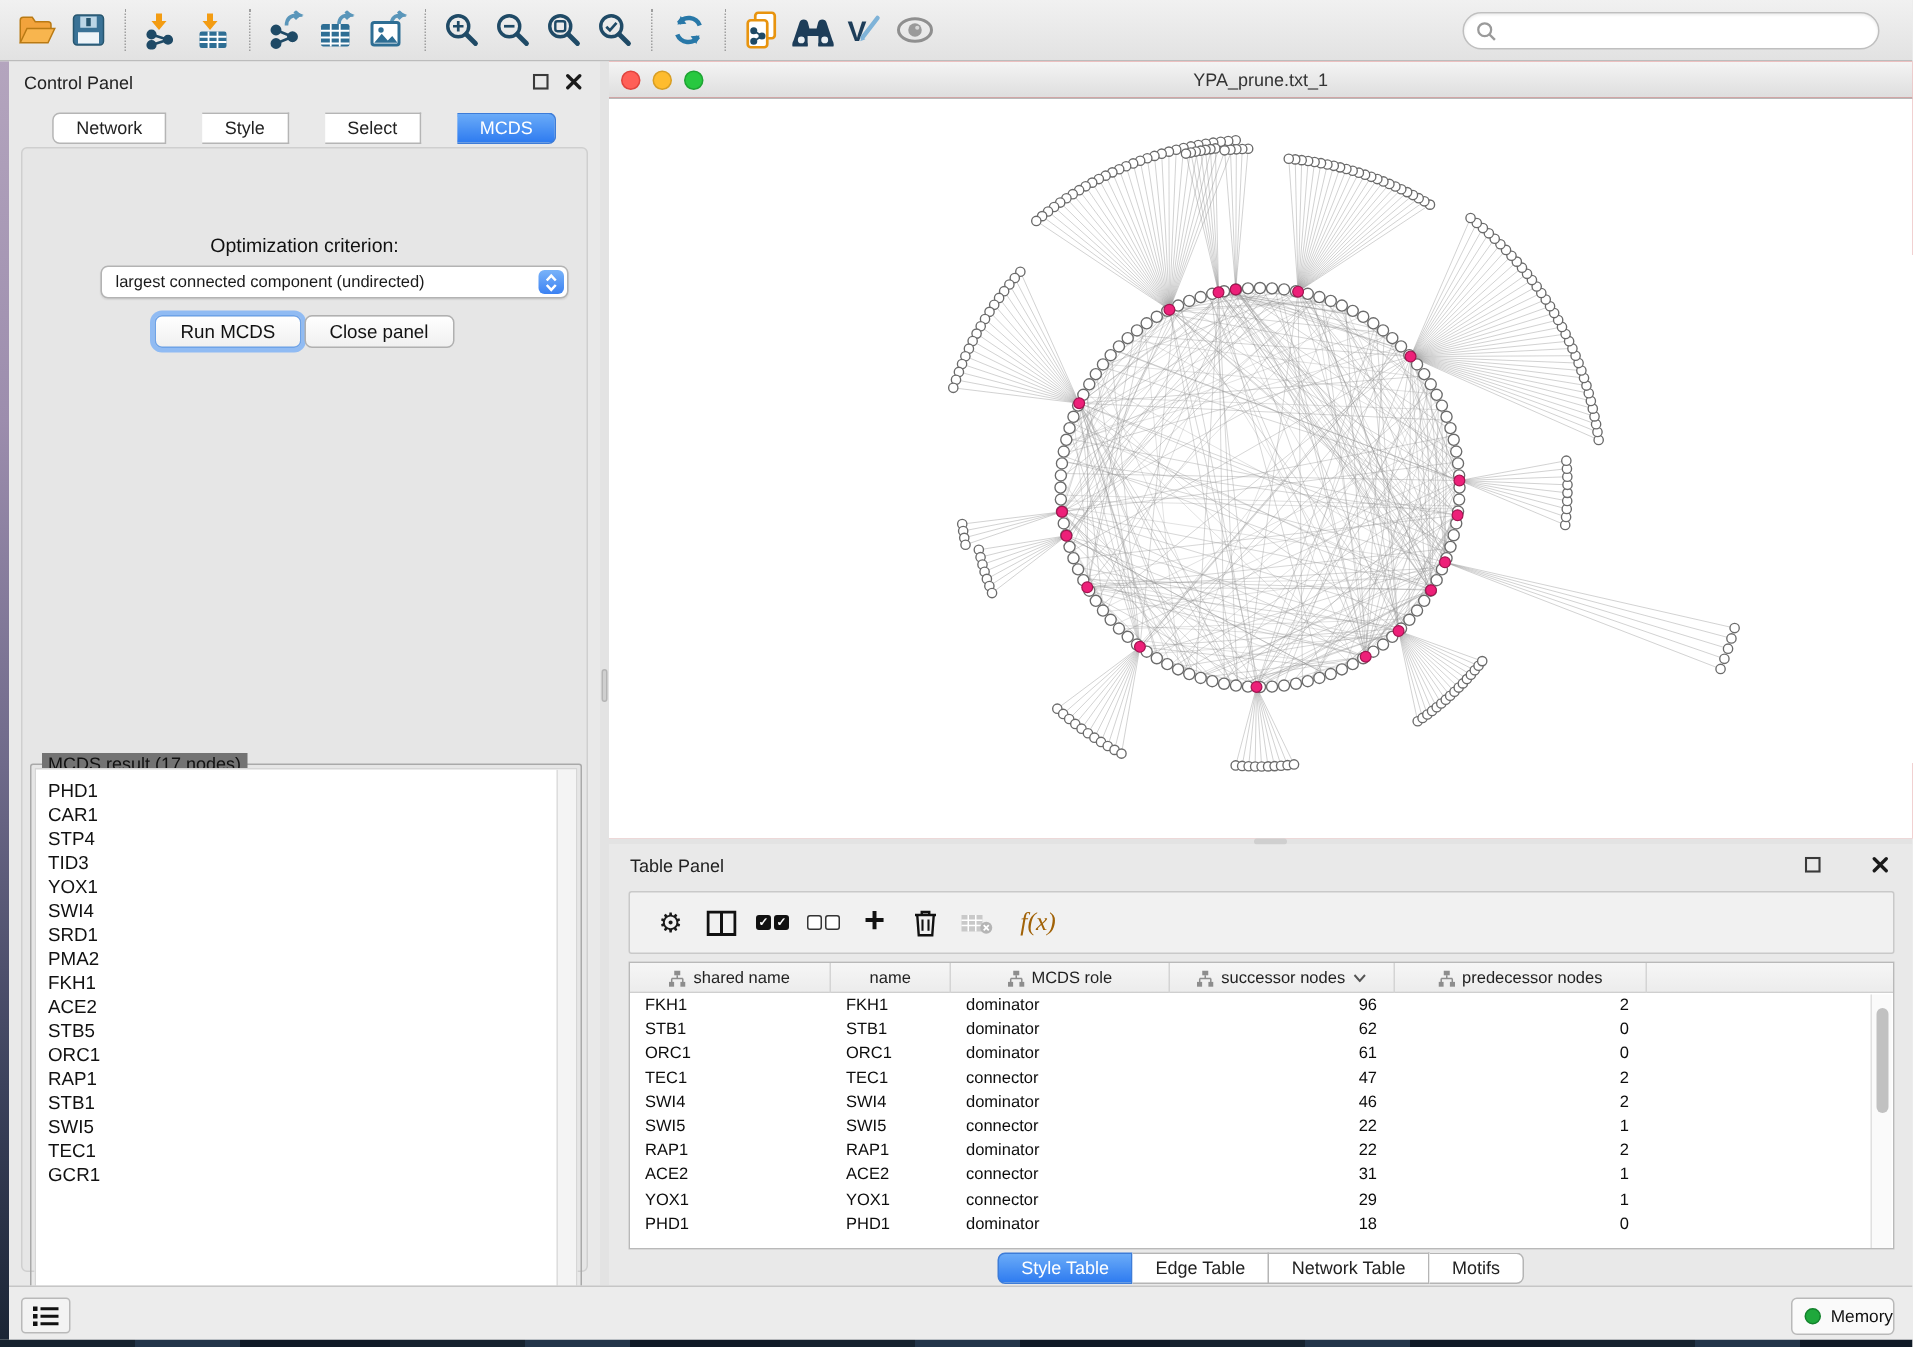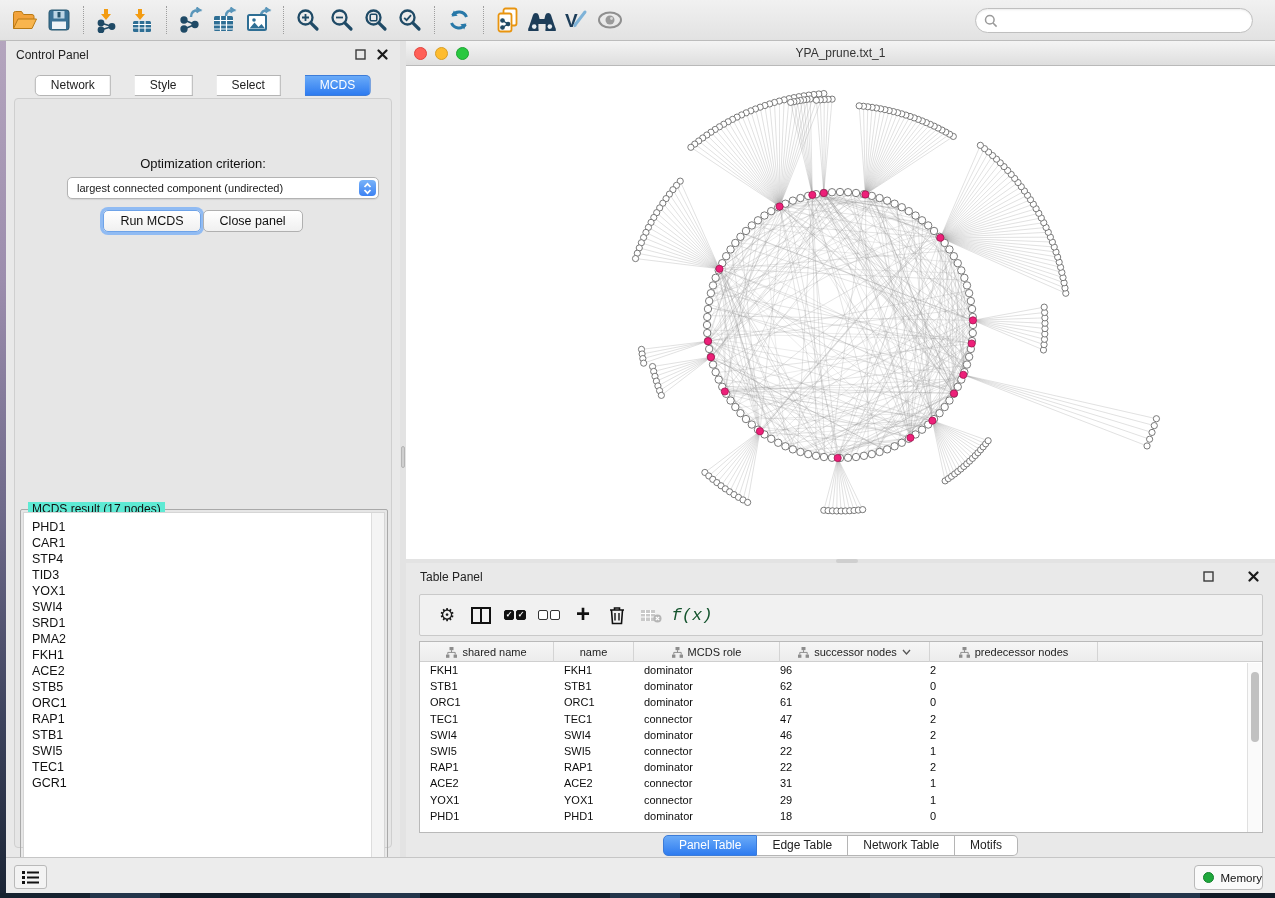--- a/index.html
+++ b/index.html
@@ -40,21 +40,21 @@
     border:1px solid #b3b3b3; border-radius:5px; font-size:11px; display:flex; align-items:center;
     padding-left:9px; box-shadow:0 1px 1px rgba(0,0,0,.08); }
   .opt-select .stepper { position:absolute; right:2px; top:2px; width:17px; height:16px; border-radius:4px;
     background:linear-gradient(#79b3f9,#3c82f3); display:flex; align-items:center; justify-content:center; }
   .btn-row { position:absolute; top:111px; width:100%; display:flex; justify-content:center; gap:2px; }
   .mac-btn { height:22px; padding:0 16px; background:linear-gradient(#ffffff,#f0f0f0); border:1px solid #b0b0b0;
     border-radius:5px; font-size:12.5px; line-height:20px; color:#111; }
   .mac-btn.focused { box-shadow:0 0 0 3px rgba(98,165,250,.65); border-color:#6ea3e8; }
 
   .groupbox { position:absolute; left:5px; top:410px; width:368px; height:371px; border:1px solid #a9a9a9; border-radius:2px; }
-  .groupbox .legend { position:absolute; top:-8px; left:7px; background:#5eead4; padding:0 4px; font-size:12px; color:#111; }
+  .groupbox .legend { position:absolute; top:-8px; left:7px; background:#737373; padding:0 4px; font-size:12px; color:#111; }
   .mcds-list { position:absolute; inset:2px; background:#fff; border:1px solid #d6d6d6; overflow:hidden; }
   .mcds-list .track { position:absolute; right:0; top:0; width:13px; height:100%; background:#f4f4f4; border-left:1px solid #ddd; }
   .mcds-item { font-size:12.5px; line-height:16px; padding-left:8px; color:#111; }
   .mcds-items { padding-top:6px; }
 
   
   .vsplit { position:absolute; left:400px; top:41px; width:6px; height:816px; background:#e3e3e3; }
   .vsplit .grip { position:absolute; left:1px; top:405px; width:4px; height:22px; background:#cfcfcf; border:1px solid #b5b5b5; border-radius:2px; }
   .hsplit { position:absolute; left:406px; top:559px; width:869px; height:4px; background:#e3e3e3; }
   .hsplit .grip { position:absolute; left:430px; top:0px; width:22px; height:4px; background:#cfcfcf; border-radius:2px; }
@@ -67,38 +67,38 @@
   .light { width:13px; height:13px; border-radius:50%; }
   .net-title { position:absolute; left:0; right:0; text-align:center; font-size:12px; color:#333; }
   .net-canvas { position:absolute; left:0; top:25px; width:869px; height:493px; background:#fff; }
   .net-canvas svg { position:absolute; inset:0; }
 
   
   .table-panel { position:absolute; left:406px; top:563px; width:869px; height:294px; background:#e9e9e9; }
   .tp-toolbar { position:absolute; left:13px; top:31px; width:844px; height:42px; background:#f1f1f1;
     border:1px solid #c9c9c9; border-radius:2px; display:flex; align-items:center; padding-left:12px; gap:4px; }
   .tp-btn { width:30px; height:30px; display:flex; align-items:center; justify-content:center; }
-  .fx { font-family:Liberation Mono, monospace; font-style:italic; font-size:17px; color:#14532d; }
+  .fx { font-family:Liberation Serif, serif; font-style:italic; font-size:17px; color:#a16207; }
   .gear { font-size:18px; color:#1a1a1a; line-height:1; }
   .checkpair { display:flex; gap:2px; }
   .cbx { width:10px; height:10px; border:1.6px solid #111; border-radius:2px; background:#111; color:#fff;
     font-size:8px; line-height:8px; text-align:center; font-weight:bold; }
   .cbx.empty { background:#fff; border-color:#333; }
   .plus { font-size:24px; font-weight:900; color:#111; line-height:1; margin-top:-2px; }
 
   .node-table { position:absolute; left:13px; top:78px; width:844px; height:192px; background:#fff; border:1px solid #b9b9b9; }
   .nt-grid { display:grid; grid-template-columns:134px 80px 146px 150px 168px 1fr; }
   .nt-head { background:linear-gradient(#f6f6f6,#ececec); border-bottom:1px solid #cfcfcf; height:20px; }
   .th { position:relative; display:flex; align-items:center; justify-content:center; gap:5px; font-size:11px;
     color:#222; border-right:1px solid #d4d4d4; height:20px; overflow:hidden; white-space:nowrap; }
   .th:last-child { border-right:none; }
   .tr { height:16.2px; }
   .td { font-size:11px; line-height:16.2px; white-space:nowrap; overflow:hidden; color:#0d0d0d; }
   .td.left { padding-left:10px; text-align:left; }
-  .td.right { padding-right:12px; }
+  .td.right { padding-right:12px; text-align:right; }
   .vscroll { position:absolute; right:1px; top:21px; width:14px; height:169px; background:#fafafa; border-left:1px solid #e0e0e0; }
   .vscroll .thumb { position:absolute; left:2.5px; top:9px; width:8px; height:70px; background:#c1c1c1; border-radius:5px; }
 
   .bottom-tabs { position:absolute; left:0; right:0; top:272px; display:flex; justify-content:center; }
 
   
   .statusbar { position:absolute; left:6px; top:857px; width:1269px; height:36px; background:#ececec; border-top:1px solid #c6c6c6; }
   .list-btn { position:absolute; left:8px; top:7px; width:33px; height:24px; background:#f3f3f3; border:1px solid #b9b9b9;
     border-radius:3px; display:flex; align-items:center; justify-content:center; }
   .memory-btn { position:absolute; right:12px; top:7px; height:25px; background:#fafafa; border:1px solid #b9b9b9;
@@ -1347,21 +1347,21 @@
           <div class="td right">0</div>
           <div class="td"></div>
         </div>
       </div>
     <div class="vscroll">
         <div class="thumb"></div>
       </div>
   </div>
 
   <div class="bottom-tabs">
-      <div class="seg-tab active">Panel Table</div>
+      <div class="seg-tab active">Style Table</div>
       <div class="seg-tab">Edge Table</div>
       <div class="seg-tab">Network Table</div>
       <div class="seg-tab">Motifs</div>
     </div>
 </div>
 
 <div class="statusbar">
   <div class="list-btn">
     <svg width="19" height="15" viewBox="0 0 19 15">
       <g fill="#111">

